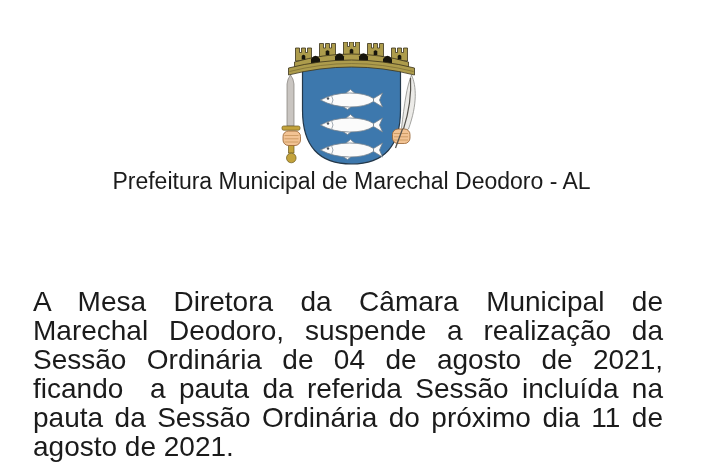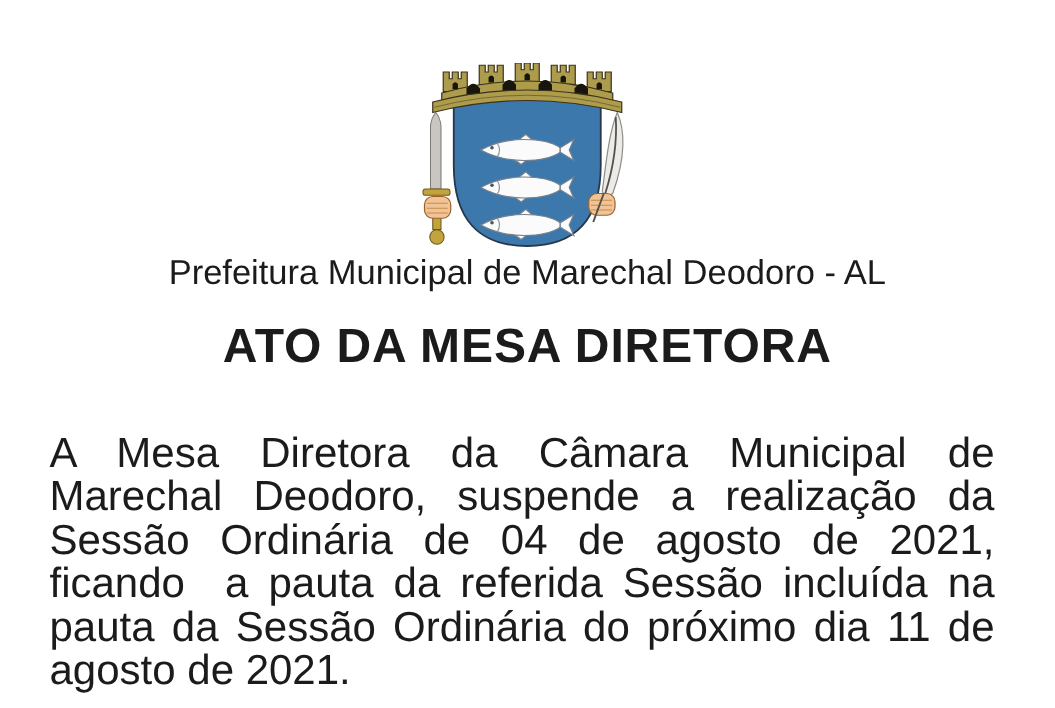--- a/index.html
+++ b/index.html
@@ -110,17 +110,16 @@
 
     <g>
       <rect x="112" y="87" width="17.5" height="14.5" rx="5.5" stroke="#96602f" stroke-width="0.8" fill="#f2c394"></rect>
       <path fill="none" stroke="#c08c52" stroke-width="0.7" d="M113.5,91.5 H127.5 M113.5,94.8 H127.5 M113.5,98 H127.5"></path>
       <path fill="none" stroke-width="1.3" d="M122,87 L115,106" stroke="#55524c"></path>
     </g>
   </svg>
 
   <div class="org-name">Prefeitura Municipal de Marechal Deodoro - AL</div>
 
-  <h1 class="doc-title">ATO DA MESA DIRETORA</h1>
 
   <p class="body-text">A Mesa Diretora da Câmara Municipal de Marechal Deodoro, suspende a realização da Sessão Ordinária de 04 de agosto de 2021, ficando&nbsp; a pauta da referida Sessão incluída na pauta da Sessão Ordinária do próximo dia 11 de agosto de 2021.</p>
 
 </div>
 
 </body></html>

